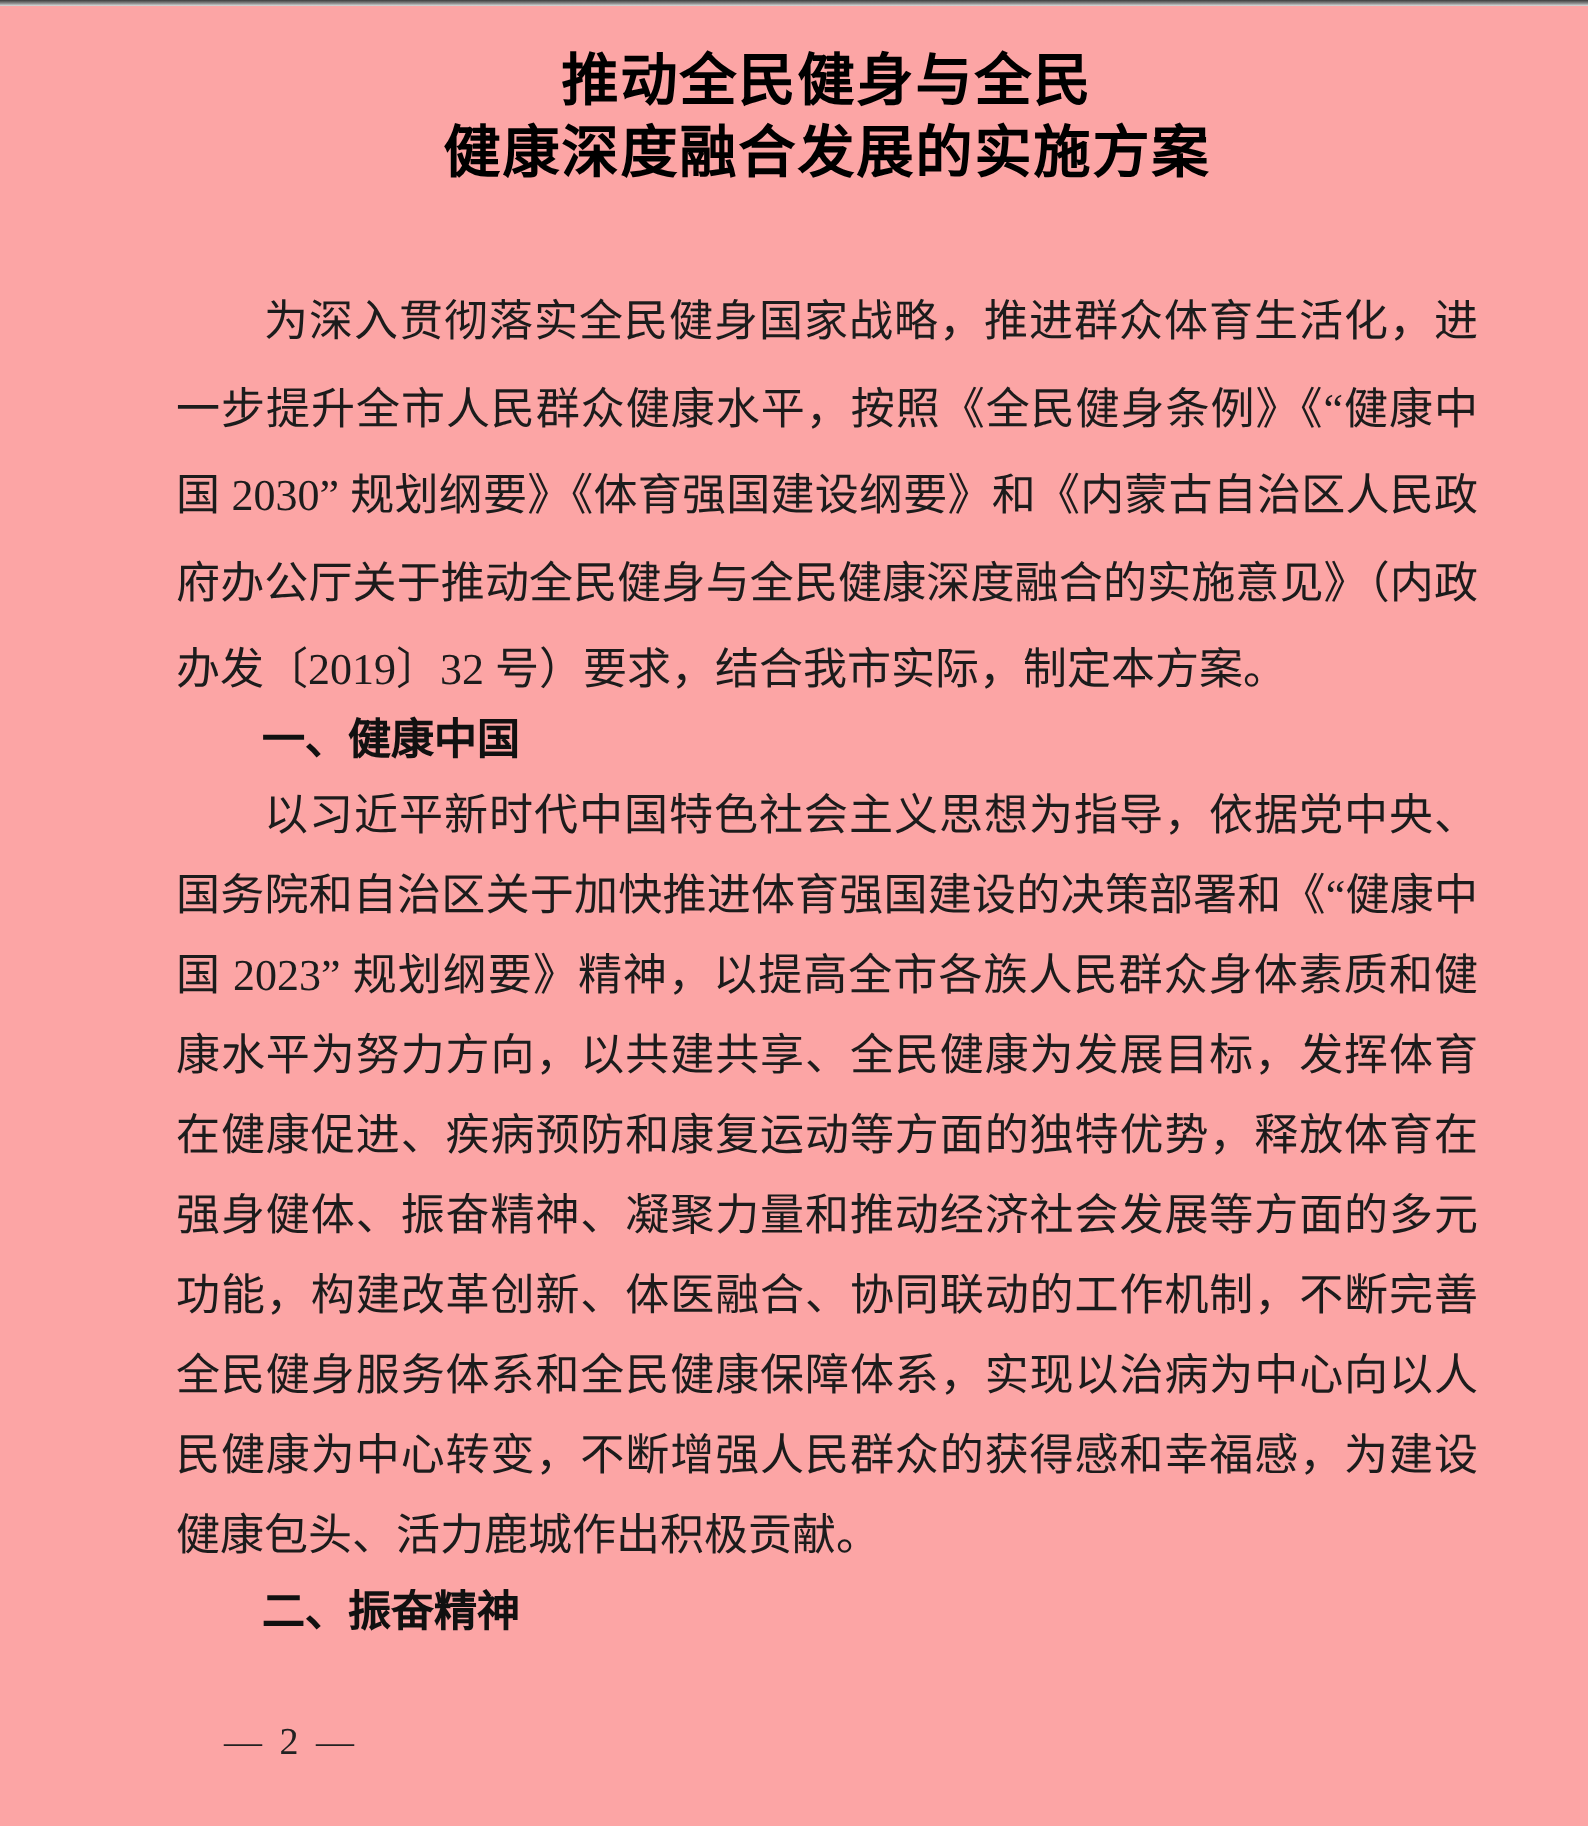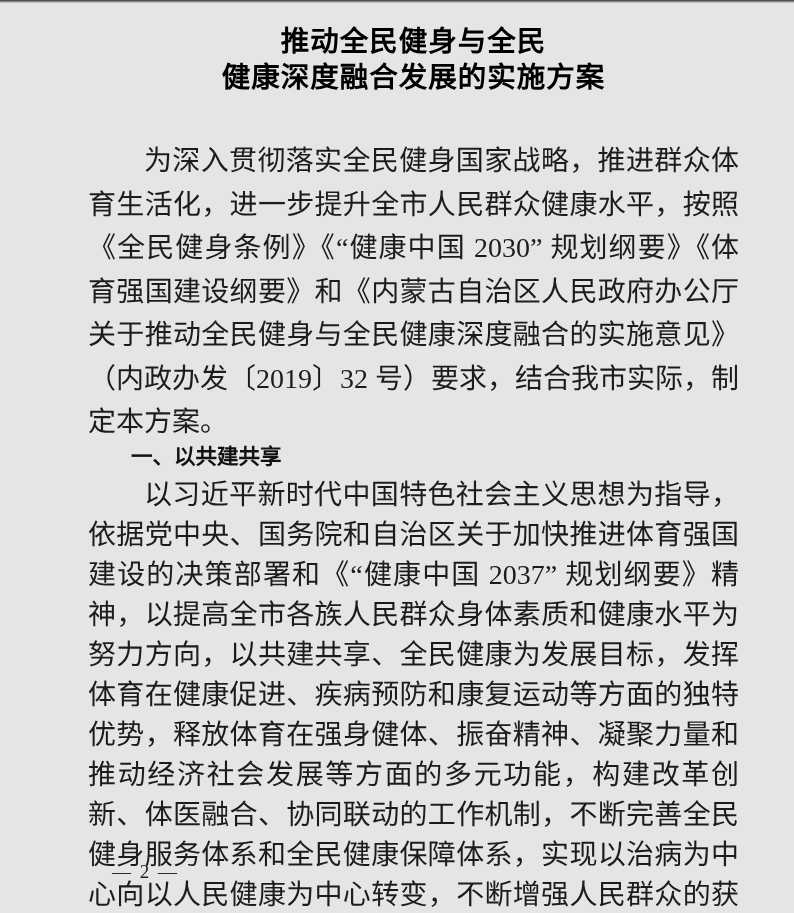--- a/index.html
+++ b/index.html
@@ -19,41 +19,41 @@
     position: absolute;
     top: 0; left: 0; right: 0;
     height: 3px;
     background: linear-gradient(to bottom, #3c3c3c 0%, #8a8a8a 55%, #dedede 100%);
   }
   .page {
     position: relative;
     box-sizing: border-box;
     width: 794px;
     height: 913px;
-    background: #e5e5e5;
+    background: #fca5a5;
     padding: 24px 55px 0 88px; 
   }
   .doc-title {
     margin: 0;
     padding: 0;
     font-size: 28.5px;
     font-weight: bold;
     line-height: 36px;
     text-align: center;
     letter-spacing: 1px;
     color: #000;
     font-family: "Liberation Serif", "DejaVu Serif", serif;
   }
   .doc-title .title-line {
     display: block;
   }
   .para {
     margin: 0;
     padding: 0;
-    font-size: 28px;
+    font-size: 22px;
     line-height: 43.5px;
     text-align: justify;
     text-indent: 2em;
     word-break: break-all;
     overflow-wrap: break-word;
   }
   .para.first {
     margin-top: 43px;
   }
   .para.tight {
@@ -89,21 +89,21 @@
 <div class="page">
   <div class="top-edge"></div>
 
   <h1 class="doc-title">
     <span class="title-line">推动全民健身与全民</span>
     <span class="title-line">健康深度融合发展的实施方案</span>
   </h1>
 
   <p class="para first">为深入贯彻落实全民健身国家战略，推进群众体育生活化，进一步提升全市人民群众健康水平，按照《全民健身条例》《“健康中国 2030” 规划纲要》《体育强国建设纲要》和《内蒙古自治区人民政府办公厅关于推动全民健身与全民健康深度融合的实施意见》（内政办发〔2019〕32 号）要求，结合我市实际，制定本方案。</p>
 
-  <h2 class="section-heading h-first">一、以共建共享</h2>
+  <h2 class="section-heading h-first">一、健康中国</h2>
 
-  <p class="para tight">以习近平新时代中国特色社会主义思想为指导，依据党中央、国务院和自治区关于加快推进体育强国建设的决策部署和《“健康中国 2037” 规划纲要》精神，以提高全市各族人民群众身体素质和健康水平为努力方向，以共建共享、全民健康为发展目标，发挥体育在健康促进、疾病预防和康复运动等方面的独特优势，释放体育在强身健体、振奋精神、凝聚力量和推动经济社会发展等方面的多元功能，构建改革创新、体医融合、协同联动的工作机制，不断完善全民健身服务体系和全民健康保障体系，实现以治病为中心向以人民健康为中心转变，不断增强人民群众的获得感和幸福感，为建设健康包头、活力鹿城作出积极贡献。</p>
+  <p class="para tight">以习近平新时代中国特色社会主义思想为指导，依据党中央、国务院和自治区关于加快推进体育强国建设的决策部署和《“健康中国 2023” 规划纲要》精神，以提高全市各族人民群众身体素质和健康水平为努力方向，以共建共享、全民健康为发展目标，发挥体育在健康促进、疾病预防和康复运动等方面的独特优势，释放体育在强身健体、振奋精神、凝聚力量和推动经济社会发展等方面的多元功能，构建改革创新、体医融合、协同联动的工作机制，不断完善全民健身服务体系和全民健康保障体系，实现以治病为中心向以人民健康为中心转变，不断增强人民群众的获得感和幸福感，为建设健康包头、活力鹿城作出积极贡献。</p>
 
   <h2 class="section-heading">二、振奋精神</h2>
 
 
   <div class="page-number">— 2 —</div>
 </div>
 
 </body></html>

